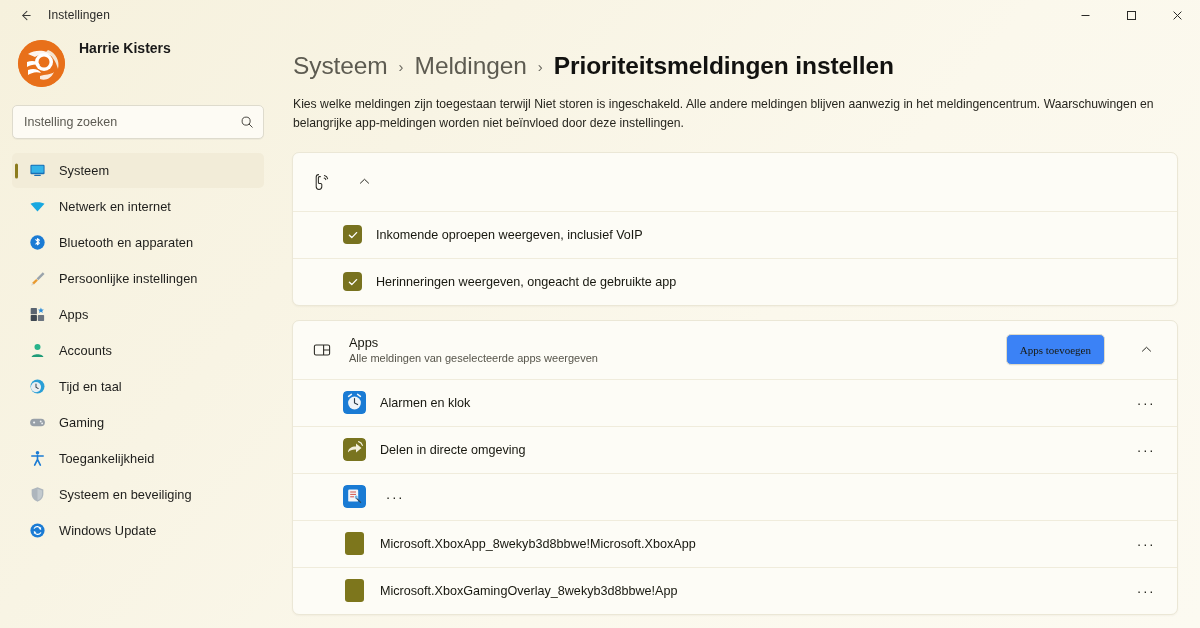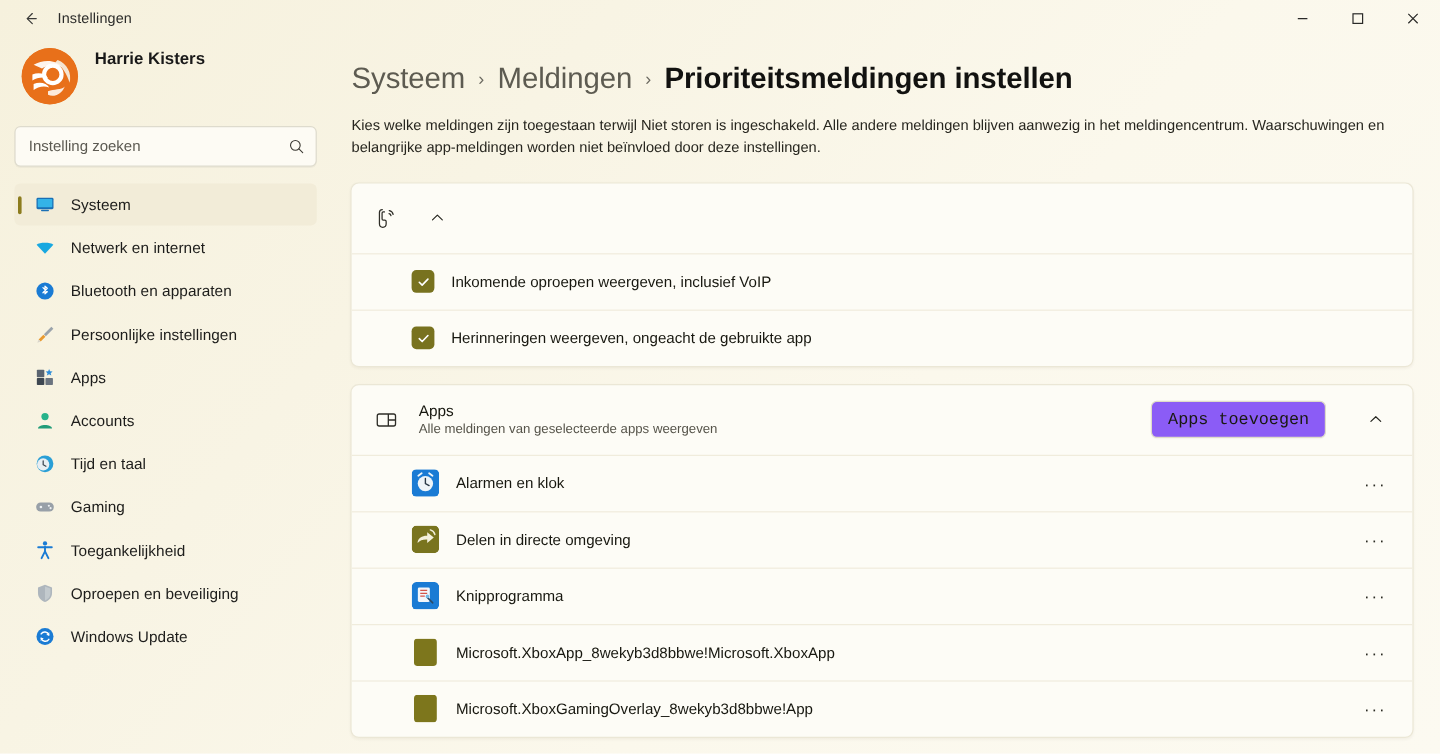--- a/index.html
+++ b/index.html
@@ -210,24 +210,24 @@
   .chev-btn {
     width: 30px; height: 30px;
     display: flex; align-items: center; justify-content: center;
     border-radius: 4px;
     color: #24241e;
     flex: 0 0 30px;
   }
   .add-btn {
     height: 31px;
     border: 1px solid #dfdbc9;
-    background: #8b5cf6;
+    background: #3b82f6;
     border-radius: 5px;
-    font-family: Liberation Mono, monospace;
-    font-size: 14px;
+    font-family: Liberation Serif, serif;
+    font-size: 11px;
     color: #19190f;
     padding: 0 13px;
     margin-right: 10px;
     box-shadow: 0 1px 0 rgba(0,0,0,.03);
   }
 
   .row {
     display: flex;
     align-items: center;
     min-height: 47px;
@@ -438,21 +438,21 @@
         <span class="nav-label">Toegankelijkheid</span>
       </div>
 
       <div class="nav-item">
         <span class="nav-icon">
           <svg width="17" height="17" viewBox="0 0 18 18">
             <path d="M9 1.4 L15.2 3.8 V8.6 C15.2 12.6, 12.4 15.4, 9 16.6 C5.6 15.4, 2.8 12.6, 2.8 8.6 V3.8 Z" fill="#aeb6bd"></path>
             <path d="M9 2.9 L13.8 4.7 V8.7 C13.8 12, 11.6 14.2, 9 15.2 Z" fill="#c3cace"></path>
           </svg>
         </span>
-        <span class="nav-label">Oproepen en beveiliging</span>
+        <span class="nav-label">Systeem en beveiliging</span>
       </div>
 
       <div class="nav-item">
         <span class="nav-icon">
           <svg width="17" height="17" viewBox="0 0 18 18">
             <circle cx="9" cy="9" r="7.5" fill="#1a7bd4"></circle>
             <path d="M12.4 7.6 A3.8 3.8 0 0 0 5.6 6.6" stroke="#fff" stroke-width="1.25" fill="none" stroke-linecap="round"></path>
             <path d="M5.6 10.4 A3.8 3.8 0 0 0 12.4 11.4" stroke="#fff" stroke-width="1.25" fill="none" stroke-linecap="round"></path>
             <path d="M12.9 5.2 L12.6 8 L10.1 7.5 Z" fill="#fff"></path>
             <path d="M5.1 12.8 L5.4 10 L7.9 10.5 Z" fill="#fff"></path>
@@ -560,21 +560,20 @@
       <div class="row app-row">
         <span class="app-icon">
           <svg width="23" height="23" viewBox="0 0 23 23">
             <rect width="23" height="23" rx="4" fill="#1a7bd4"></rect>
             <rect x="5.2" y="4.6" width="10" height="12" rx="1.2" fill="#f2f6fa"></rect>
             <path d="M7.2 7 H13 M7.2 9.4 H13 M7.2 11.8 H11" stroke="#d4564a" stroke-width="1"></path>
             <path d="M12.6 12.4 L17.6 17.4" stroke="#2b4a66" stroke-width="1.3" stroke-linecap="round"></path>
             <circle cx="13.2" cy="12" r="1.5" fill="#6fb8e6"></circle>
           </svg>
         </span>
-        <span class="app-name">Knipprogramma</span>
         <span class="more-btn">···</span>
       </div>
 
       <div class="row app-row">
         <span class="app-icon">
           <svg width="23" height="23" viewBox="0 0 23 23">
             <rect x="2" width="19" height="23" rx="3" fill="#7d761c"></rect>
           </svg>
         </span>
         <span class="app-name">Microsoft.XboxApp_8wekyb3d8bbwe!Microsoft.XboxApp</span>

